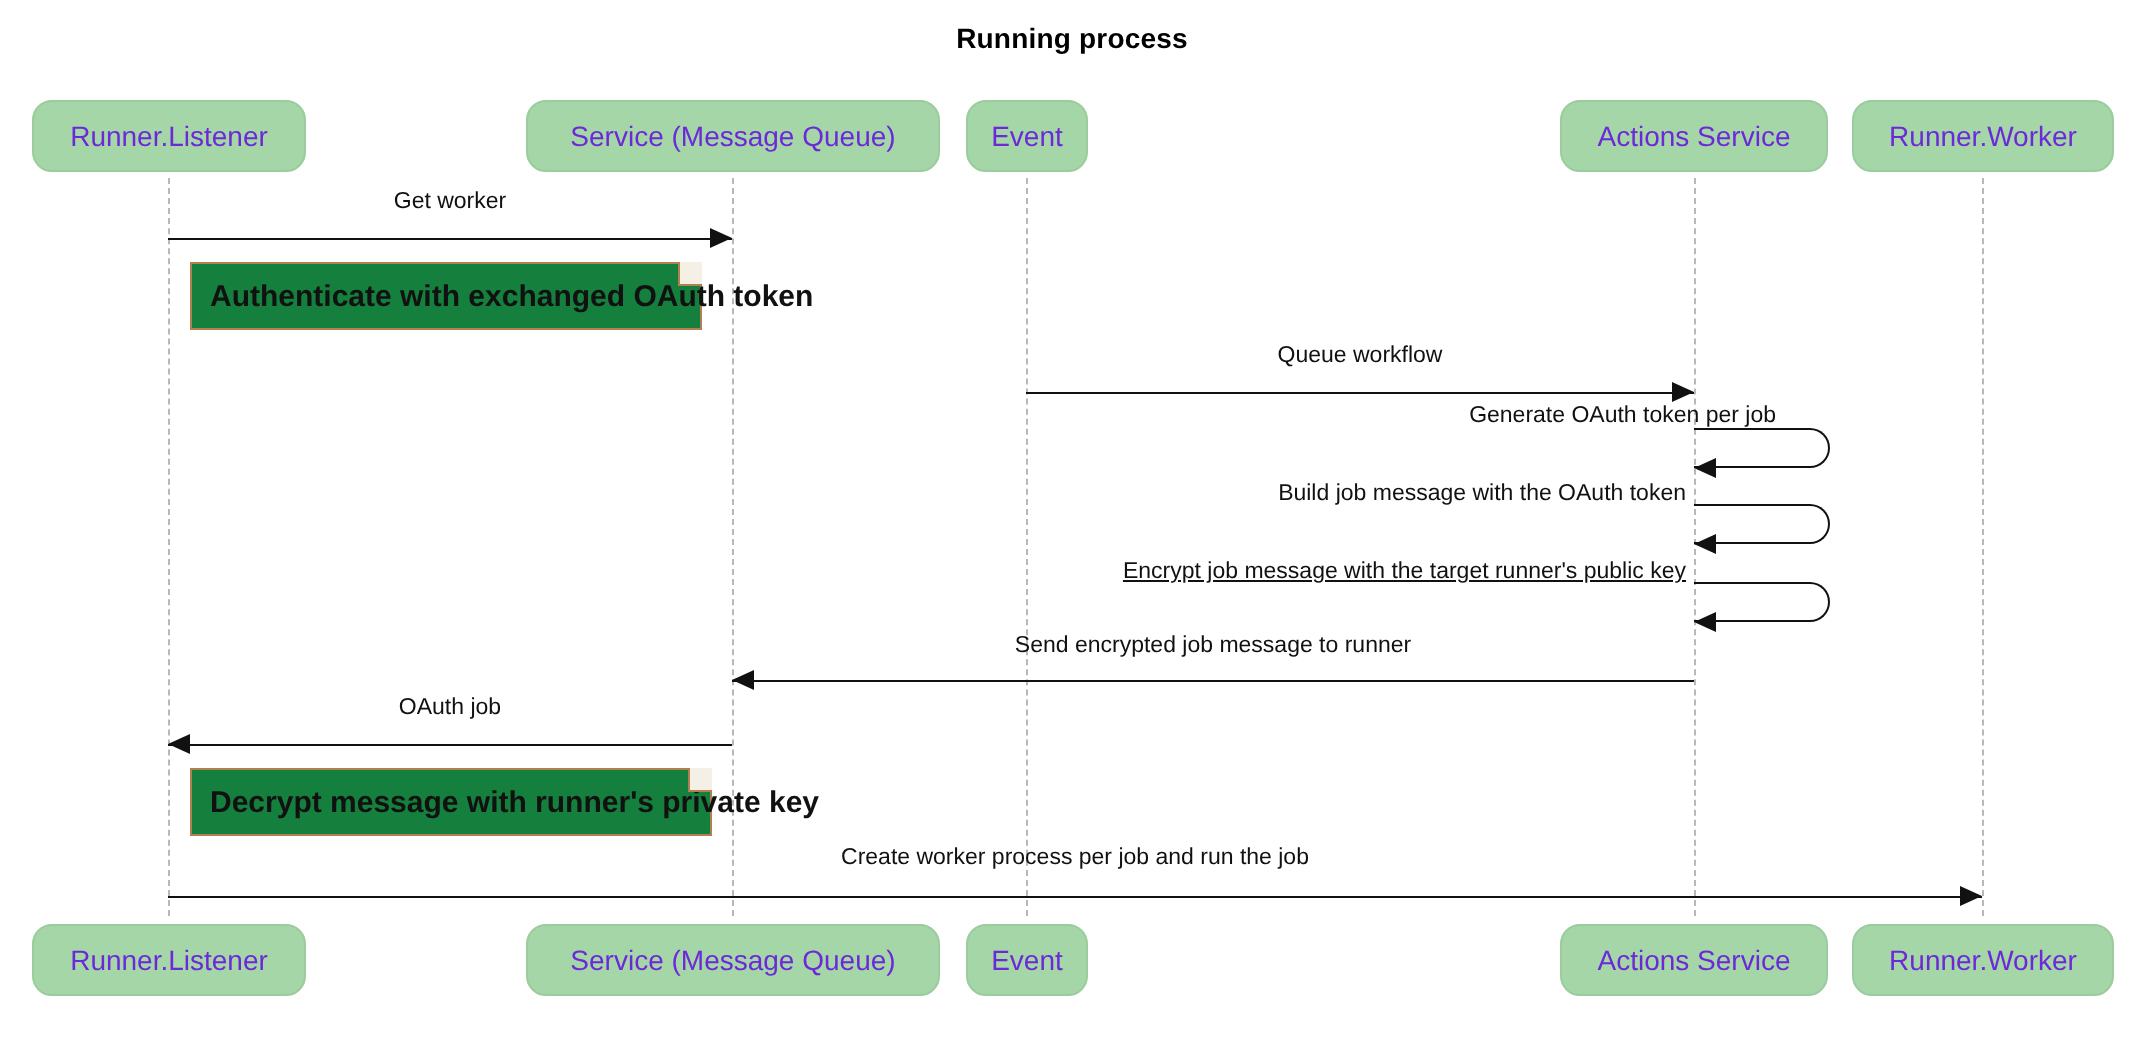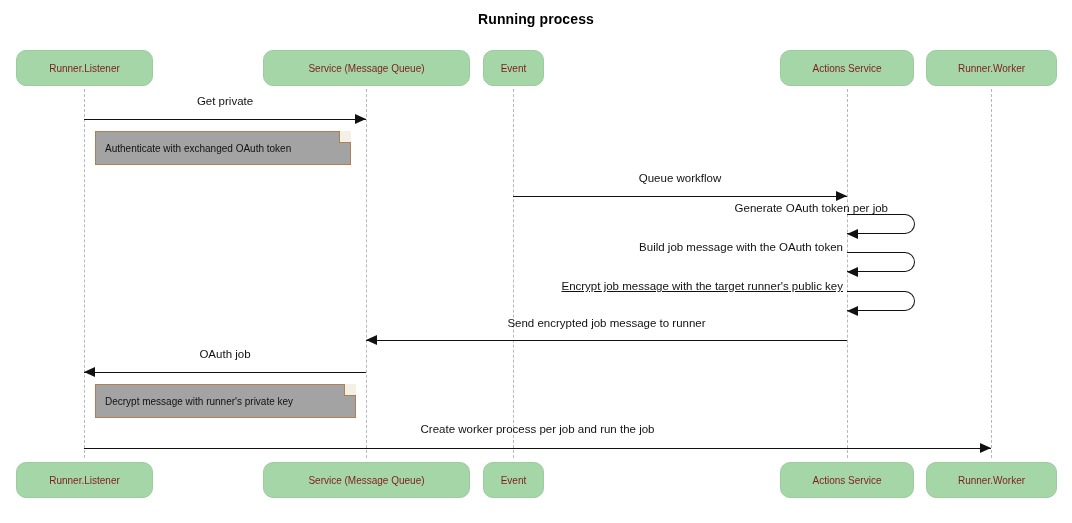--- a/index.html
+++ b/index.html
@@ -40,22 +40,22 @@
   .participant {
     position: absolute;
     height: 36px;
     border-radius: 10px;
     background: #a5d6a7;
     border: 1px solid #9ccc9e;
     box-sizing: border-box;
     display: flex;
     align-items: center;
     justify-content: center;
-    font-size: 10px;
-    color: #7f1d1d;
+    font-size: 14px;
+    color: #6d28d9;
     white-space: nowrap;
   }
   .msg {
     position: absolute;
     height: 0;
     border-top: 1.6px solid #111111;
   }
   .msg-label {
     position: absolute;
     font-size: 11.5px;
@@ -84,28 +84,29 @@
   .selfloop {
     position: absolute;
     box-sizing: border-box;
     border: 1.6px solid #111111;
     border-left: none;
     border-radius: 0 14px 14px 0;
   }
   .note {
     position: absolute;
     box-sizing: border-box;
-    background: #a3a3a3;
+    background: #15803d;
     border: 1px solid #b08050;
-    font-size: 10px;
+    font-size: 15px;
     color: #111111;
     display: flex;
     align-items: center;
     padding-left: 9px;
     white-space: nowrap;
+    font-weight: bold;
   }
   .note-fold {
     position: absolute;
     top: -1px;
     right: -1px;
     width: 11px;
     height: 11px;
     background: #f4f0e6;
     border-left: 1px solid #b08050;
     border-bottom: 1px solid #b08050;
@@ -121,21 +122,21 @@
   <div id="lifelines-layer">
       <div class="lifeline" style="left: 84px;"></div>
       <div class="lifeline" style="left: 366px;"></div>
       <div class="lifeline" style="left: 513px;"></div>
       <div class="lifeline" style="left: 847px;"></div>
       <div class="lifeline" style="left: 991px;"></div>
     </div>
   <div id="messages-layer">
       <div class="msg" style="left: 84px; top: 119px; width: 282px;"></div>
       <div class="arrowhead right" style="top: 114.2px; left: 355px;"></div>
-      <div class="msg-label" style="left: 84px; width: 282px; top: 95px;">Get private</div>
+      <div class="msg-label" style="left: 84px; width: 282px; top: 95px;">Get worker</div>
       <div class="msg" style="left: 513px; top: 196px; width: 334px;"></div>
       <div class="arrowhead right" style="top: 191.2px; left: 836px;"></div>
       <div class="msg-label" style="left: 513px; width: 334px; top: 172px;">Queue workflow</div>
       <div class="selfloop" style="left: 847px; top: 214px; width: 68px; height: 20px;"></div>
       <div class="arrowhead left" style="left: 847px; top: 228.5px;"></div>
       <div class="msg-label right-align" style="left: 0px; width: 843px; top: 202px; margin-left: 45px;">Generate OAuth token per job</div>
       <div class="selfloop" style="left: 847px; top: 252px; width: 68px; height: 20px;"></div>
       <div class="arrowhead left" style="left: 847px; top: 266.5px;"></div>
       <div class="msg-label right-align" style="left: 0px; width: 843px; top: 241px;">Build job message with the OAuth token</div>
       <div class="selfloop" style="left: 847px; top: 291px; width: 68px; height: 20px;"></div>

